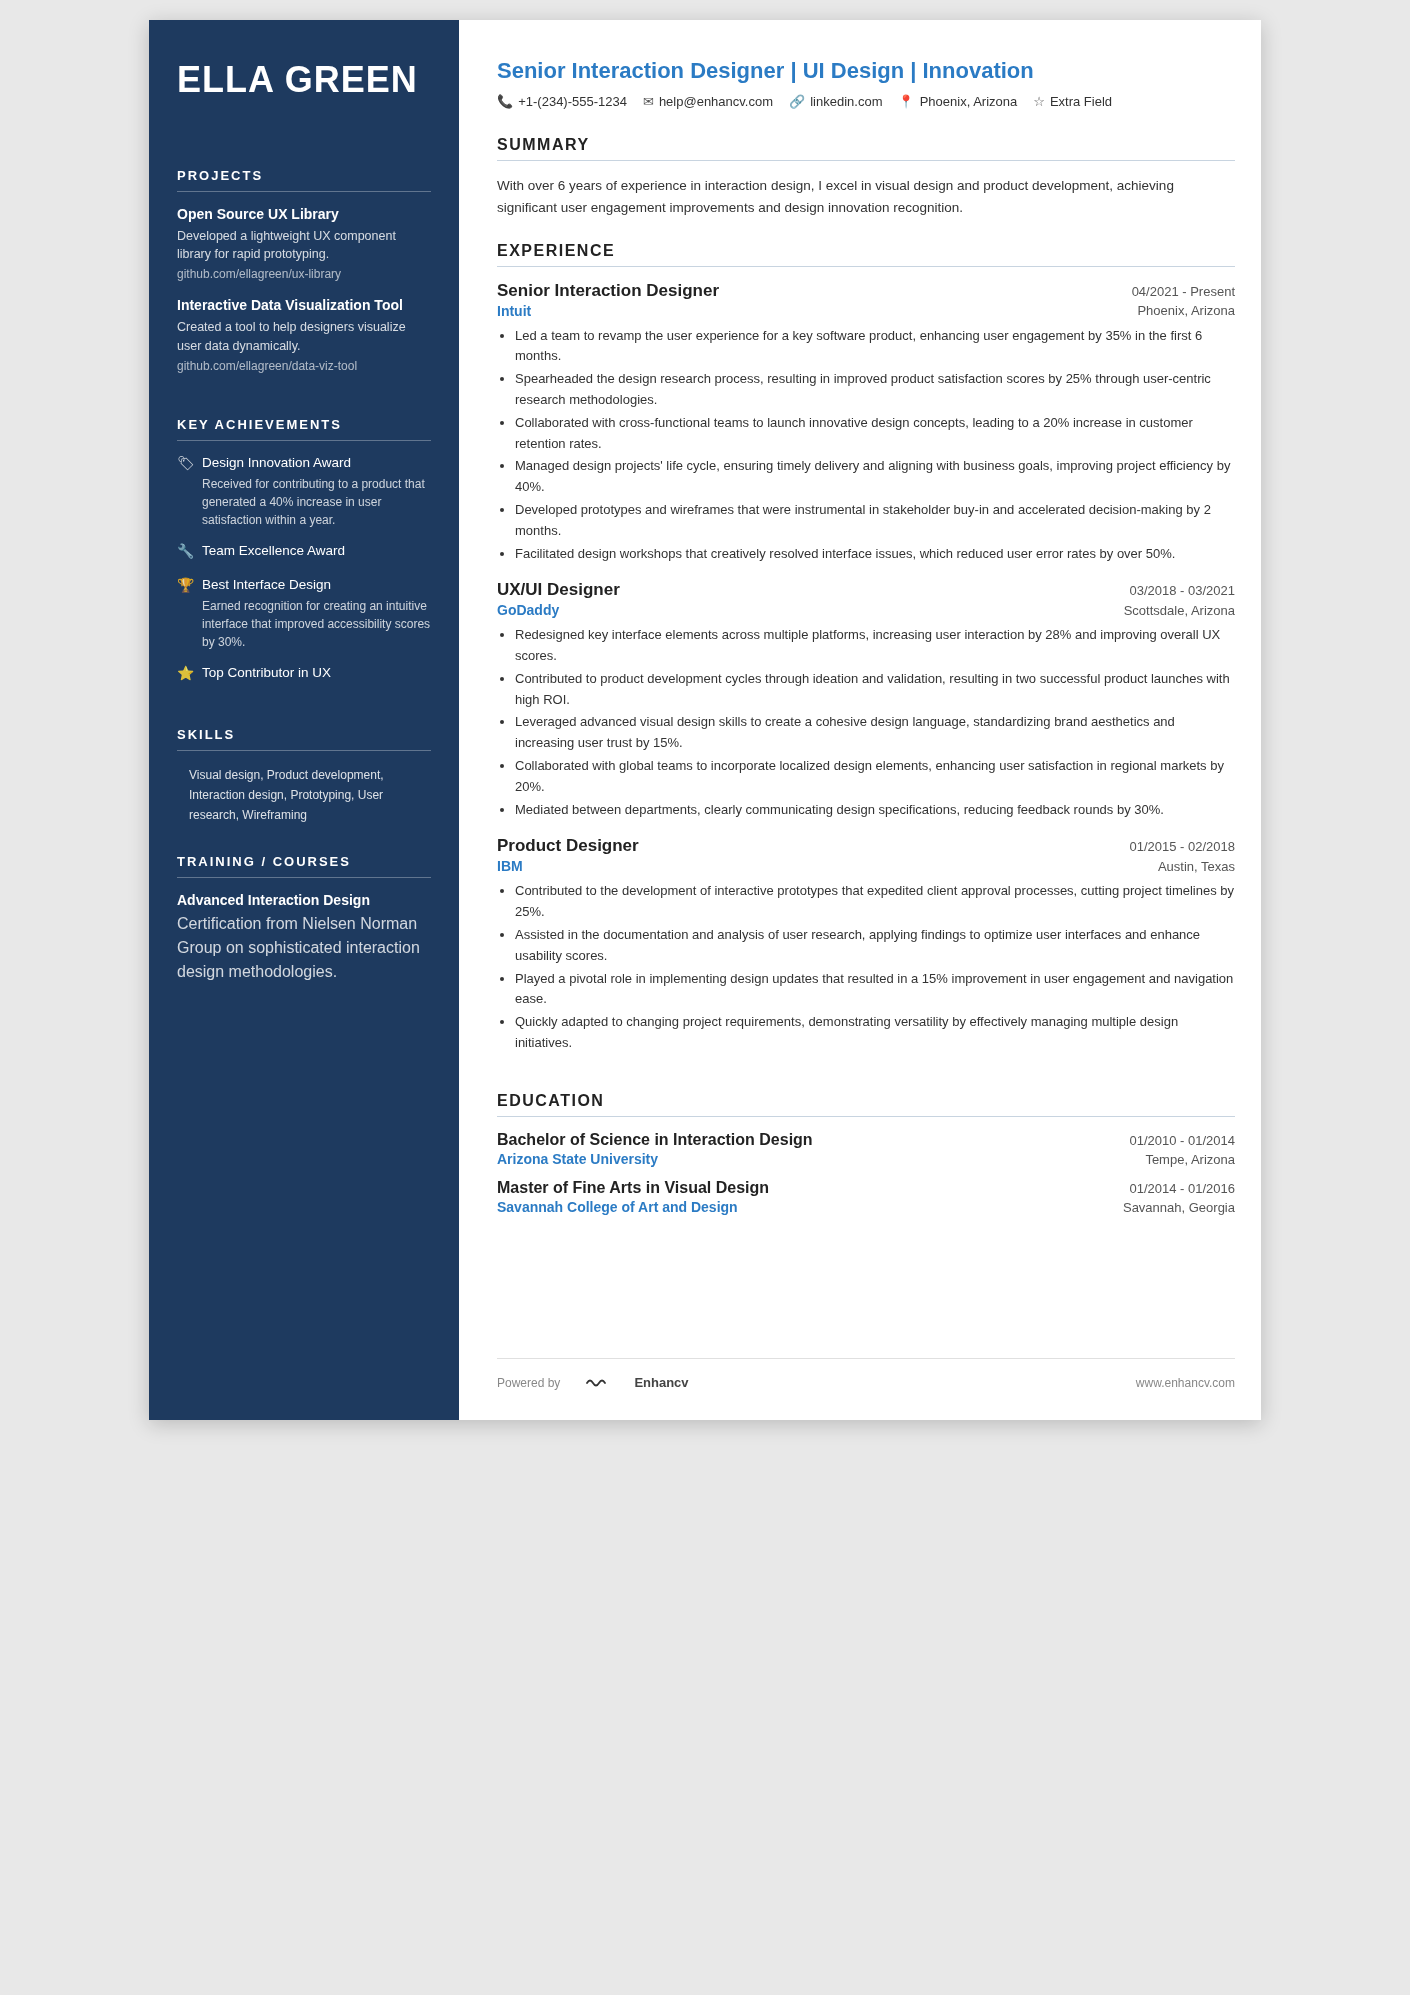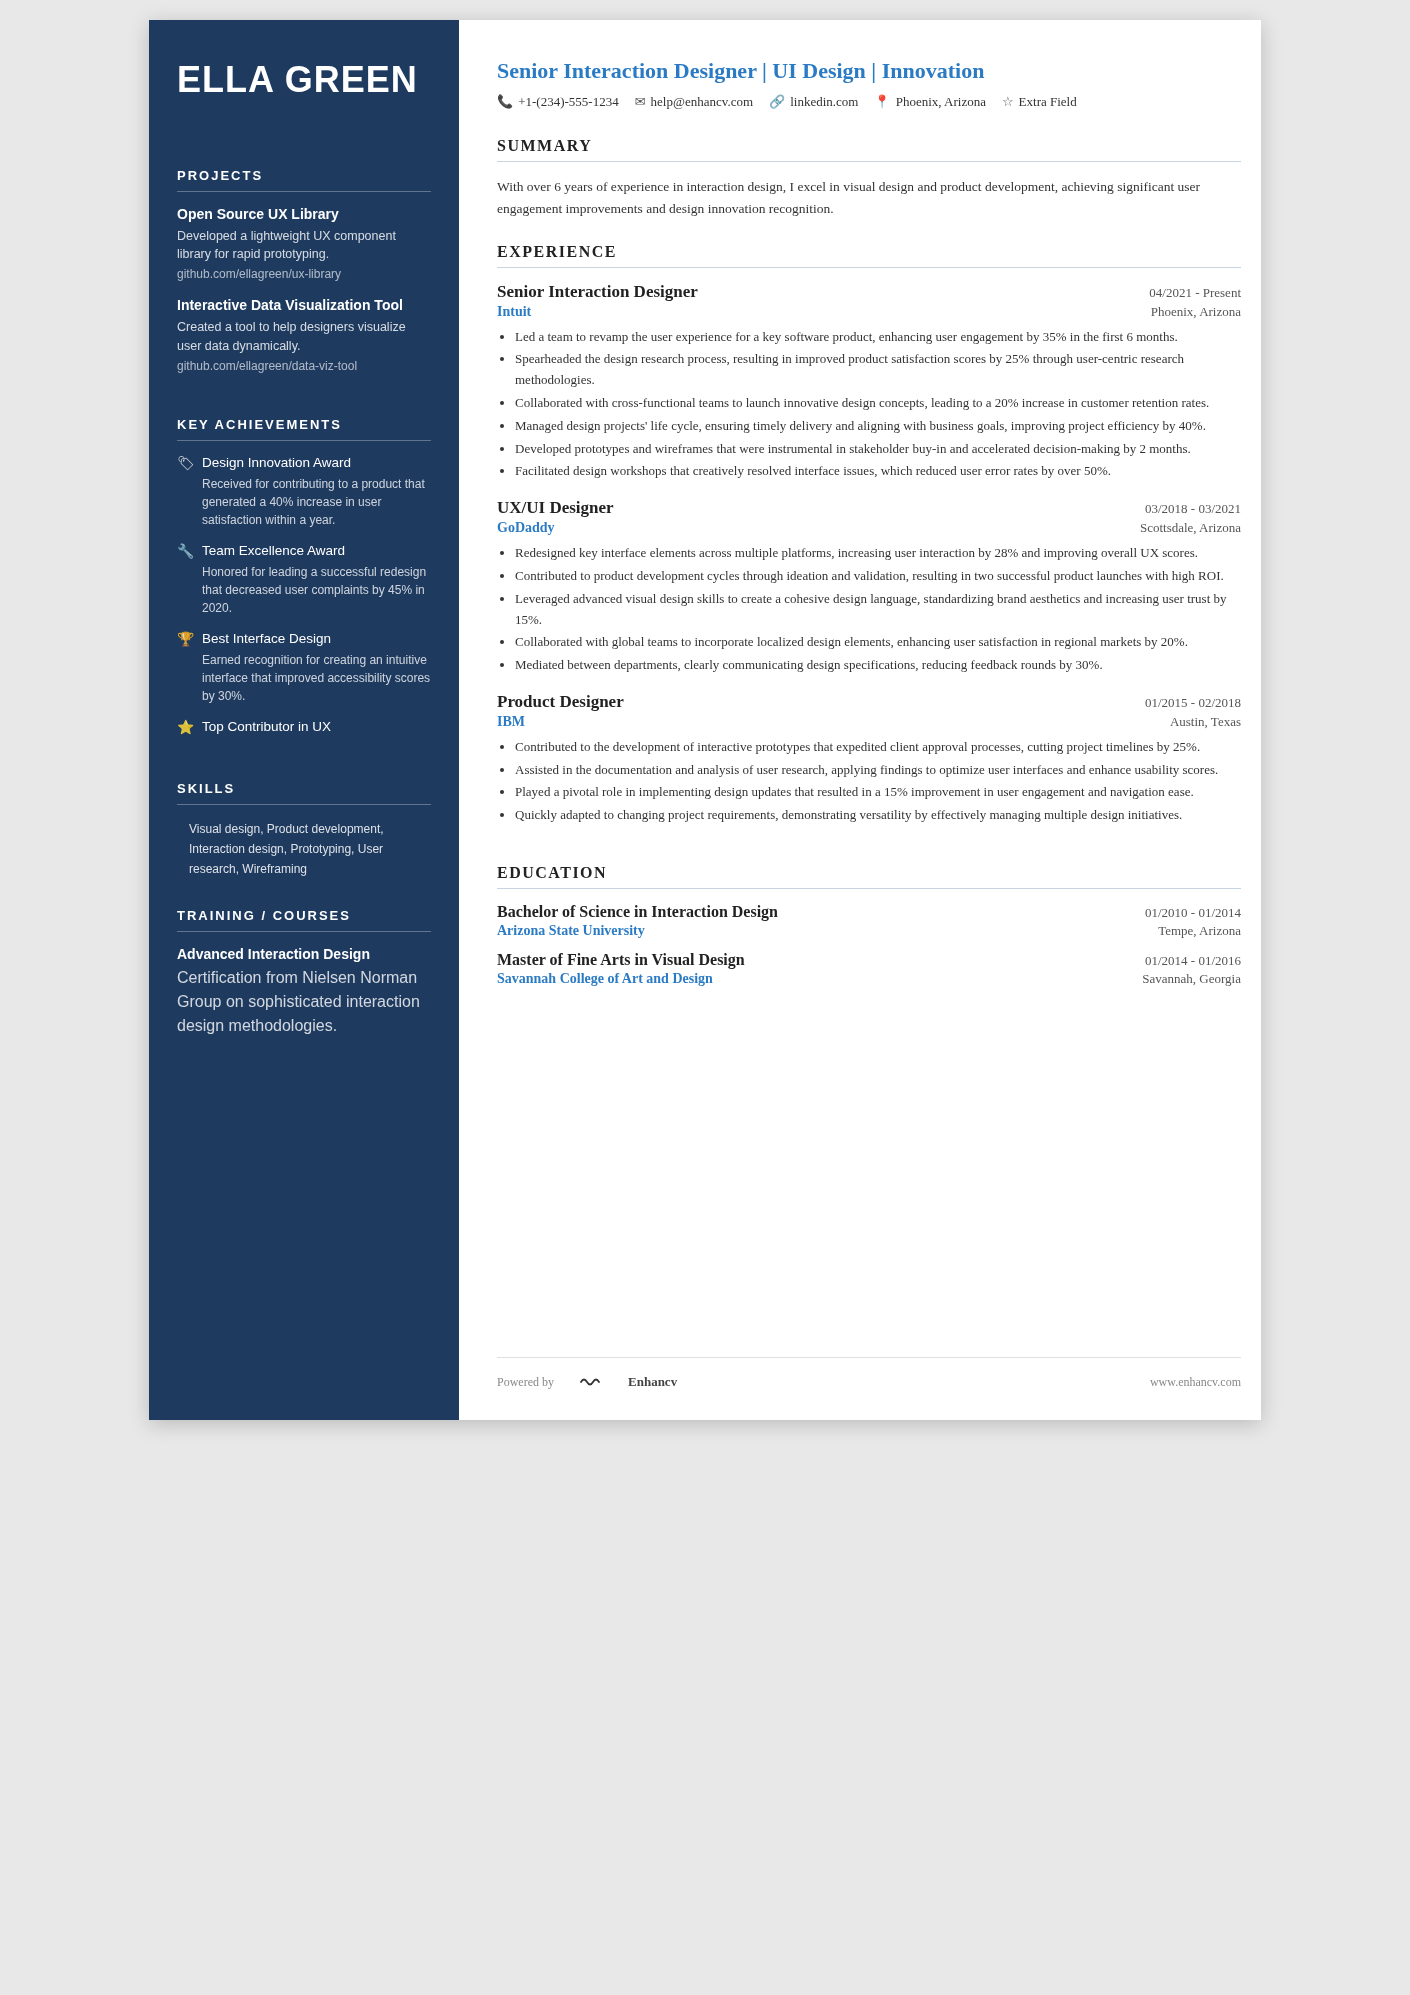--- a/index.html
+++ b/index.html
@@ -111,24 +111,23 @@
       margin-bottom: 4px;
     }
     .training-desc {
       font-size: 16px;
       color: rgba(255,255,255,0.8);
       line-height: 1.5;
     }
     
     .main-content {
       flex: 1;
-      padding: 38px 20px 30px 38px;
+      padding: 38px 26px 30px 38px;
       display: flex;
       flex-direction: column;
-      font-family: Liberation Serif, serif;
     }
     .main-headline {
       font-size: 22px;
       font-weight: 700;
       color: #2b7bc4;
       margin-bottom: 10px;
     }
     .contact-row {
       display: flex;
       flex-wrap: wrap;
@@ -296,21 +295,20 @@
           <span class="achievement-title">Design Innovation Award</span>
         </div>
         <div class="achievement-desc">Received for contributing to a product that generated a 40% increase in user satisfaction within a year.</div>
       </div>
 
       <div class="achievement-item">
         <div class="achievement-header">
           <span class="achievement-icon">🔧</span>
           <span class="achievement-title">Team Excellence Award</span>
         </div>
-        <div class="achievement-desc">Honored for leading a successful redesign that decreased user complaints by 45% in 2020.</div>
       </div>
 
       <div class="achievement-item">
         <div class="achievement-header">
           <span class="achievement-icon">🏆</span>
           <span class="achievement-title">Best Interface Design</span>
         </div>
         <div class="achievement-desc">Earned recognition for creating an intuitive interface that improved accessibility scores by 30%.</div>
       </div>
 

